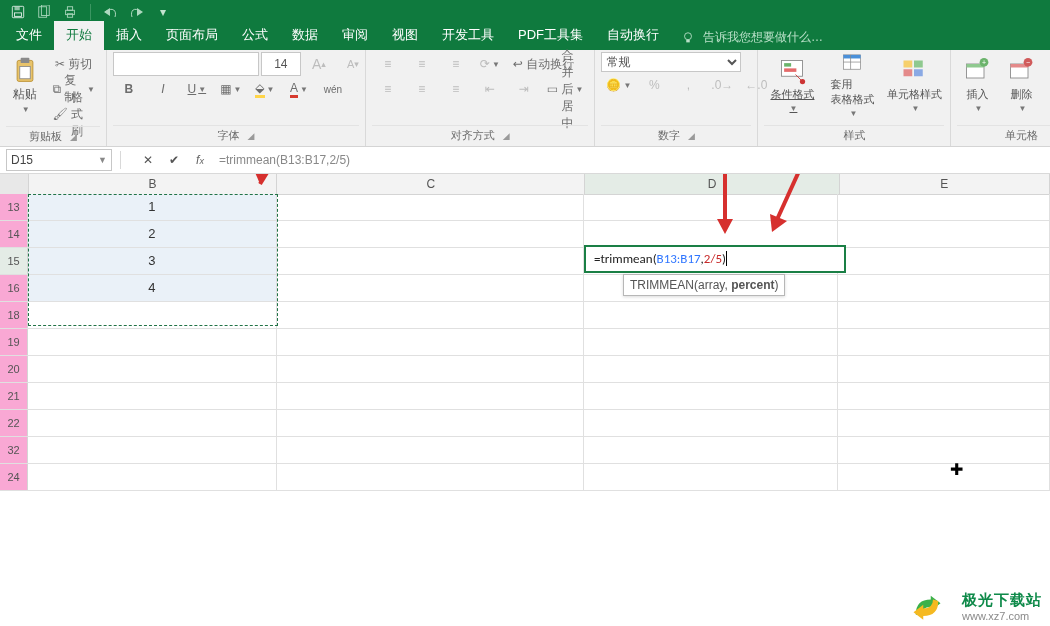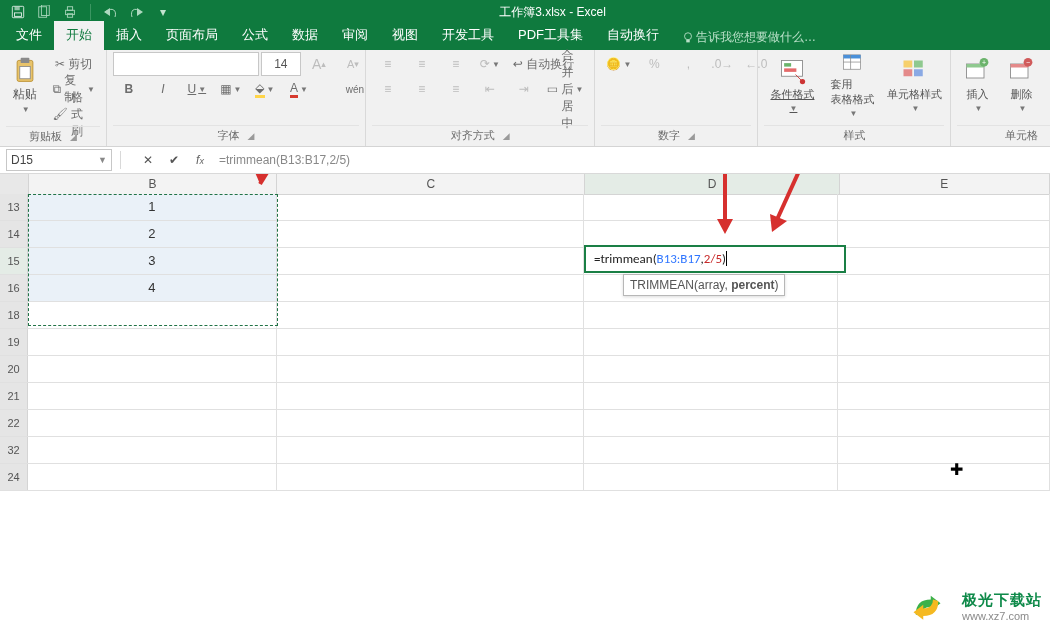--- a/index.html
+++ b/index.html
@@ -5,21 +5,21 @@
   html, body { margin:0; padding:0; font-family: "Microsoft YaHei", "Segoe UI", sans-serif; font-size:12px; color:#444; background:#fff; width:1050px; height:626px; overflow:hidden; }
   
   .titlebar { background:#0f7a3e; height:24px; display:flex; align-items:center; color:#fff; }
   .qat { display:flex; align-items:center; gap:2px; padding-left:6px; }
   .qat .btn { width:24px; height:20px; display:flex; align-items:center; justify-content:center; opacity:0.9; }
   .title-center { flex:1; text-align:center; font-size:12px; }
   
   .tabs { background:#0f7a3e; height:26px; display:flex; align-items:flex-end; color:#fff; padding:0 4px; }
   .tab { padding:5px 12px 6px; font-size:13px; cursor:default; }
   .tab.active { background:#f1f1f1; color:#0f7a3e; }
-  .tell-me { margin-left:10px; color:#b9e0c8; font-size:12px; display:flex; align-items:center; gap:1px; padding-bottom:4px; }
+  .tell-me { margin-left:10px; color:#b9e0c8; font-size:12px; display:flex; align-items:center; gap:8px; padding-bottom:4px; }
   
   .ribbon { background:#f1f1f1; border-bottom:1px solid #d4d4d4; height:96px; display:flex; }
   .group { border-right:1px solid #d9d9d9; display:flex; flex-direction:column; justify-content:space-between; padding:2px 6px 0; }
   .group-label { text-align:center; color:#6a6a6a; font-size:11px; padding:2px 0 3px; border-top:1px solid #e3e3e3; display:flex; justify-content:center; align-items:center; gap:4px; }
   .group-body { display:flex; gap:4px; align-items:flex-start; }
   .stack { display:flex; flex-direction:column; gap:1px; }
   .hrow { display:flex; align-items:center; gap:2px; }
   .rbtn { height:22px; min-width:22px; padding:0 4px; display:flex; align-items:center; justify-content:center; border:1px solid transparent; color:#6d6d6d; }
   .bigbtn { display:flex; flex-direction:column; align-items:center; justify-content:center; width:46px; height:66px; color:#555; gap:2px; }
   .bigbtn .ico { width:28px; height:28px; }
@@ -32,21 +32,21 @@
   .fx-btns span { width:18px; text-align:center; }
   .fx-input { flex:1; padding-left:10px; color:#888; }
   
   .sheet { position:relative; height:calc(626px - 24px - 26px - 96px - 26px); overflow:hidden; }
   .colheads { display:flex; position:absolute; top:0; left:0; right:0; height:20px; border-bottom:1px solid #d4d4d4; background:#f3f3f3; }
   .corner { width:28px; border-right:1px solid #d4d4d4; background:#e8e8e8;}
   .ch { border-right:1px solid #d4d4d4; text-align:center; color:#555; font-size:12px; line-height:20px; }
   .ch.B { width:248px; } .ch.C { width:308px; } .ch.D { width:254px; } .ch.E { width:210px; }
   .rows { position:absolute; top:20px; left:0; right:0; }
   .row { display:flex; height:26px; border-bottom:1px solid #e0e0e0; }
-  .rh { width:28px; background:#e5e5e5; border-right:1px solid #d4d4d4; text-align:center; color:#555; font-size:11px; line-height:26px; }
+  .rh { width:28px; background:#f9a8d4; border-right:1px solid #d4d4d4; text-align:center; color:#555; font-size:11px; line-height:26px; }
   .cell { border-right:1px solid #e0e0e0; line-height:26px; padding:0 4px; text-align:center; color:#333; font-size:13px; }
   .cB { width:248px;} .cC{width:308px;} .cD{width:254px;} .cE{width:210px;}
   .selrangeB { background:#eaf1f8; }
   
   .edit-cell { border:1px solid #1a7f45; outline:1px solid #1a7f45; background:#fff; text-align:left; padding-left:8px; font-family:Calibri, sans-serif; font-size:13px;}
   .edit-cell .fn{ color:#222;} .edit-cell .ref{ color:#2e75ff;} .edit-cell .arg{ color:#c72828;}
   .tooltip { position:absolute; background:#ffffff; border:1px solid #b7b7b7; box-shadow:0 1px 3px rgba(0,0,0,0.15); padding:3px 6px; font-size:12px; color:#555;}
   
   .arrow { position:absolute; pointer-events:none; }
   
@@ -92,21 +92,20 @@
         </svg>
     </div>
     <div class="btn dim">
       <svg width="16" height="14" viewBox="0 0 16 14" fill="none">
           <path d="M12 7 C 5 1 1 6 3 12" stroke="#bfe3cd" fill="none"></path>
           <path d="M8 3 L14 7 L8 11" fill="#bfe3cd"></path>
         </svg>
     </div>
     <div class="btn" style="color:#d8efe0;">▾</div>
   </div>
-  <div class="title-center">工作簿3.xlsx - Excel</div>
   <div style="width:120px;"></div>
 </div>
 
 <div class="tabs">
   <div class="tab">文件</div>
   <div class="tab active">开始</div>
   <div class="tab">插入</div>
   <div class="tab">页面布局</div>
   <div class="tab">公式</div>
   <div class="tab">数据</div>
@@ -175,21 +174,21 @@
             <span class="dd-tri">▼</span>
           </div>
         <div class="rbtn">
             <span style="border-bottom:3px solid #ffd54a;">⬙</span>
             <span class="dd-tri">▼</span>
           </div>
         <div class="rbtn">
             <span style="border-bottom:3px solid #d63a2e;">A</span>
             <span class="dd-tri">▼</span>
           </div>
-        <div class="rbtn" style="font-size:10px;margin-left:22px;">wén</div>
+        <div class="rbtn" style="font-size:10px;">wén</div>
       </div>
     </div>
     <div class="group-label">
         <span>字体</span>
         <span class="launcher-corner">◢</span>
       </div>
   </div>
 
   <div class="group" style="width:220px;">
     <div class="group-body stack" style="width:100%;">
@@ -210,20 +209,23 @@
       </div>
     </div>
     <div class="group-label">
         <span>对齐方式</span>
         <span class="launcher-corner">◢</span>
       </div>
   </div>
 
   <div class="group" style="width:150px;">
     <div class="group-body stack" style="width:100%;">
+      <div class="hrow">
+          <select class="combo" style="width:140px;"><option>常规</option></select>
+        </div>
       <div class="hrow">
         <div class="rbtn dim">🪙<span class="dd-tri">▼</span></div>
         <div class="rbtn dim">%</div>
         <div class="rbtn dim">,</div>
         <div class="rbtn dim">.0→</div>
         <div class="rbtn dim">←.0</div>
       </div>
     </div>
     <div class="group-label">
         <span>数字</span>

